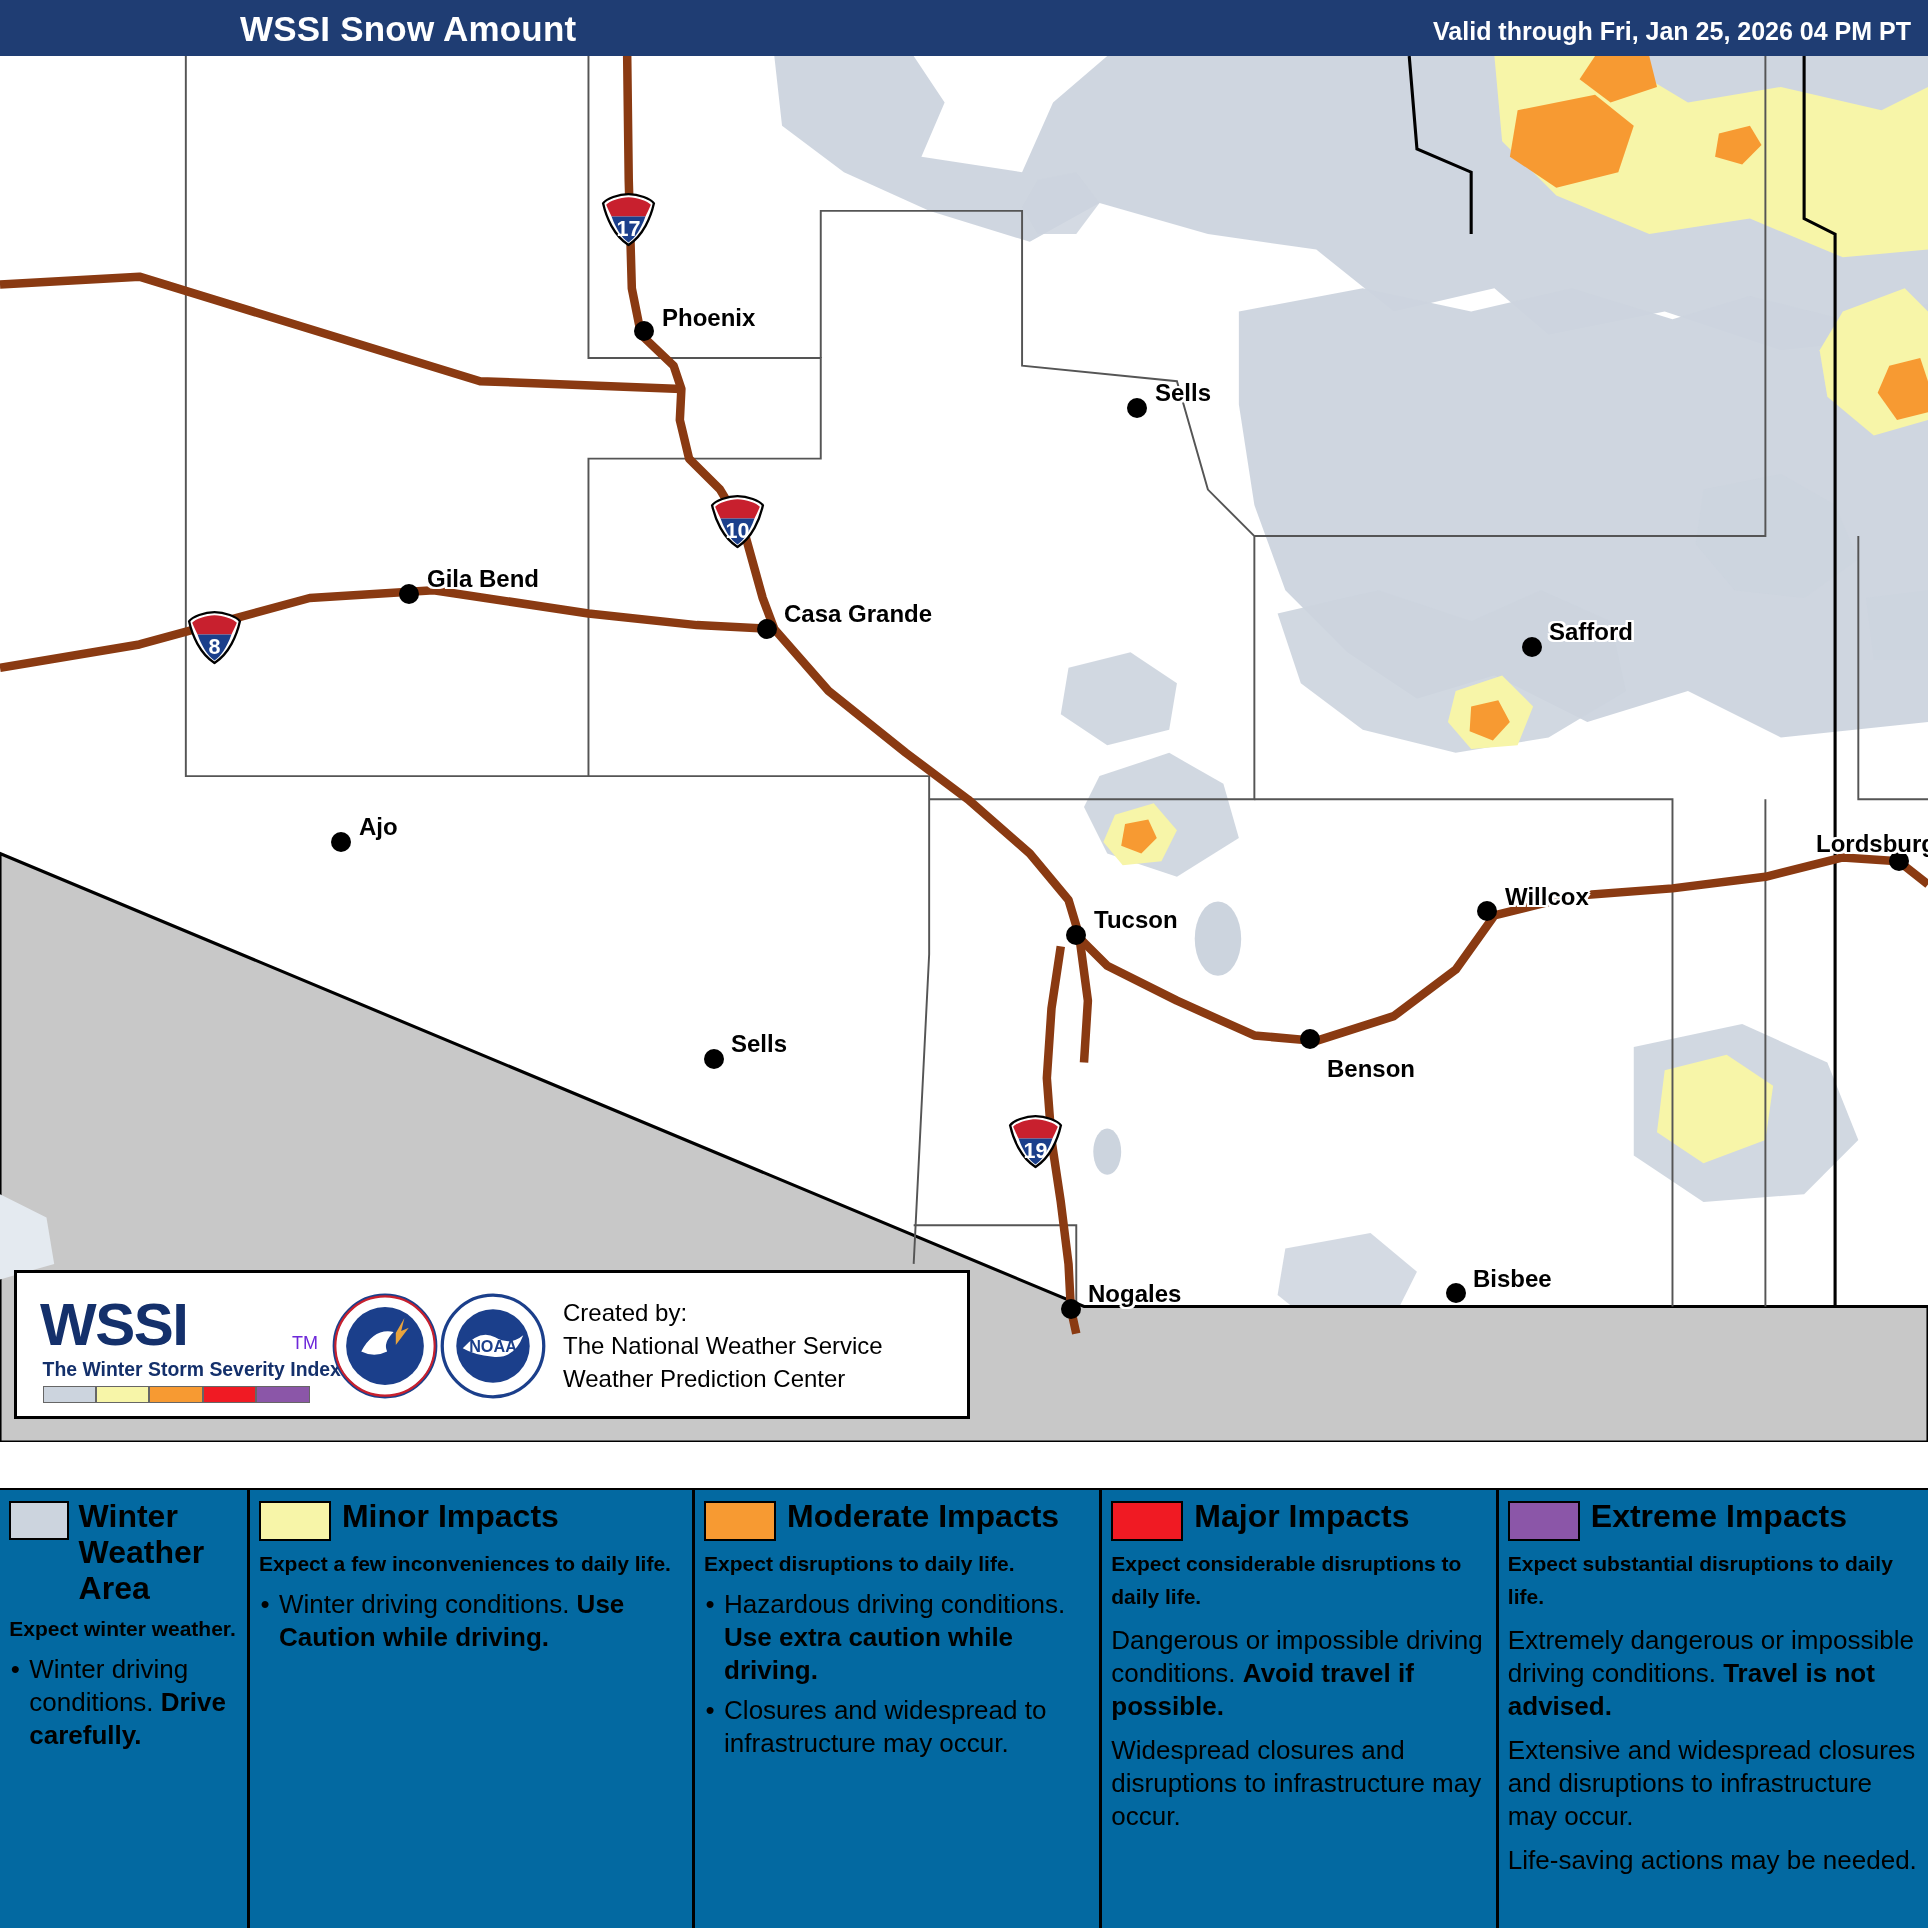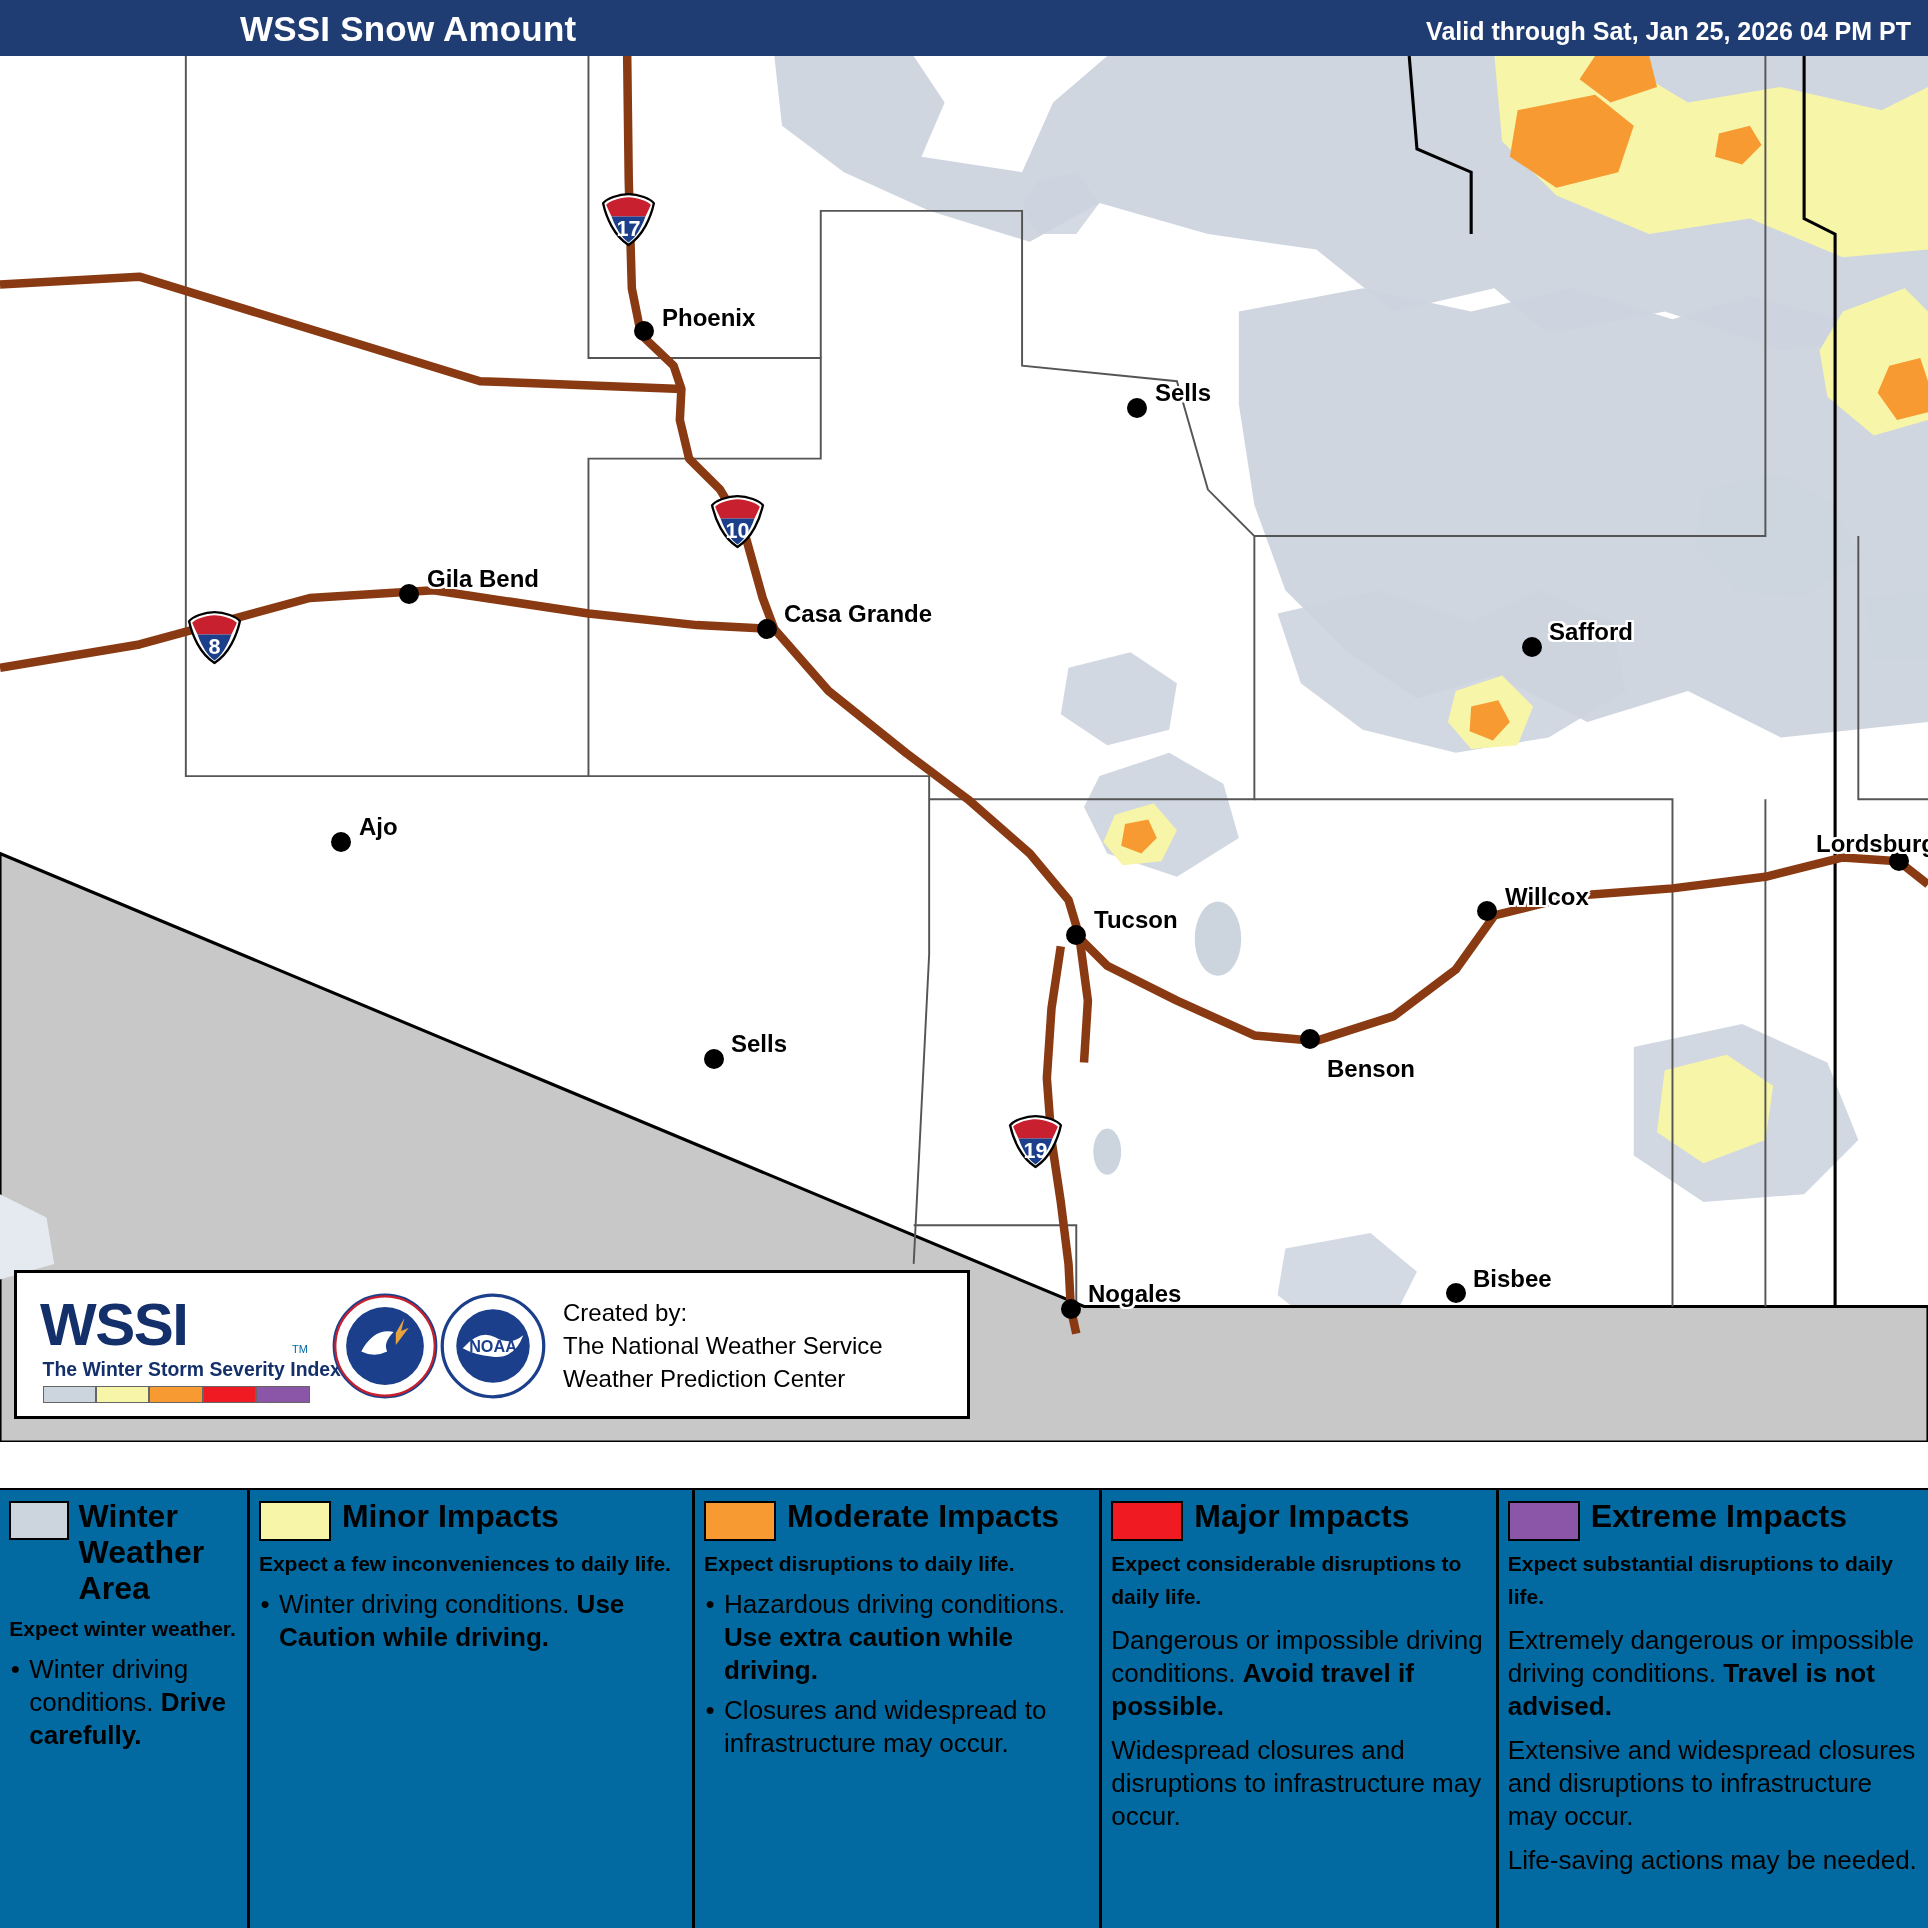--- a/index.html
+++ b/index.html
@@ -48,21 +48,21 @@
   
   .logobox{
     position:absolute;left:14px;top:1270px;width:956px;height:149px;
     background:#fff;border:3.9px solid #000;box-sizing:border-box;
   }
   .wssi-word{
     position:absolute;left:23px;top:17px;
     font-size:60px;font-weight:bold;color:#14306b;letter-spacing:-1.5px;
     font-family:"Liberation Sans", sans-serif;
   }
-  .wssi-tm{position:absolute;left:275px;top:60px;font-size:11px;color:#0369a1;margin-top:10px;}
+  .wssi-tm{position:absolute;left:275px;top:60px;font-size:18px;color:#6d28d9;}
   .wssi-sub{
     position:absolute;left:25.6px;top:85px;font-size:19.4px;color:#14306b;font-weight:bold;
   }
   .wssi-bar{position:absolute;left:25.6px;top:113px;width:267px;height:17px;display:flex;}
   .wssi-bar div{flex:1;height:100%;border:0.8px solid #666;box-sizing:border-box;}
   .nws-seal{position:absolute;left:314px;top:18.6px;width:108px;height:108px;}
   .noaa-seal{position:absolute;left:422px;top:18.6px;width:108px;height:108px;}
   .created{
     position:absolute;left:546px;top:23px;font-size:24px;line-height:33px;color:#000;
   }
@@ -109,21 +109,21 @@
   .bullet:before{content:"\2022";position:absolute;left:1.5px;top:0;font-size:26px;}
   .nb{margin-top:11px;}
 </style>
 </head>
 <body>
 
 <div id="app">
 
   <div class="header">
     <div class="title">WSSI Snow Amount</div>
-    <div class="valid">Valid through Sat, Jan 25, 2026 04 PM PT</div>
+    <div class="valid">Valid through Fri, Jan 25, 2026 04 PM PT</div>
   </div>
 
   <div class="map">
     <svg class="mapsvg" width="1928" height="1386" viewBox="0 0 2490 1790">
 
       <rect x="0" y="0" width="2490" height="1790" fill="#ffffff"></rect>
 
       <g>
         <path d="M1000 0 L1180 0 L1220 60 L1190 130 L1320 150 L1360 60 L1430 0 L2490 0 L2490 360 L2300 380 L2150 330 L2000 360 L1930 300 L1800 330 L1700 250 L1560 230 L1420 190 L1330 240 L1200 200 L1090 150 L1010 90 Z" fill="#ccd4de" opacity="0.95"></path>
         <path d="M1600 330 L1760 300 L1900 330 L2030 300 L2160 340 L2260 310 L2380 340 L2490 320 L2490 860 L2300 880 L2180 820 L2050 860 L1930 800 L1830 830 L1740 770 L1660 690 L1620 580 L1600 450 Z" fill="#ccd4de" opacity="0.95"></path>

